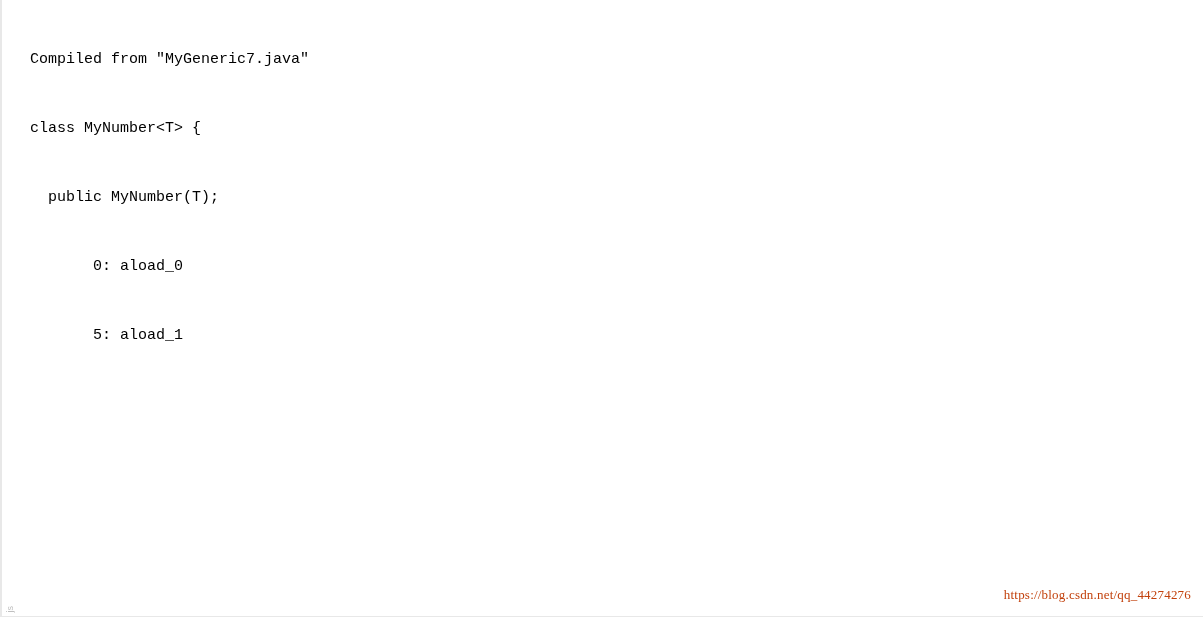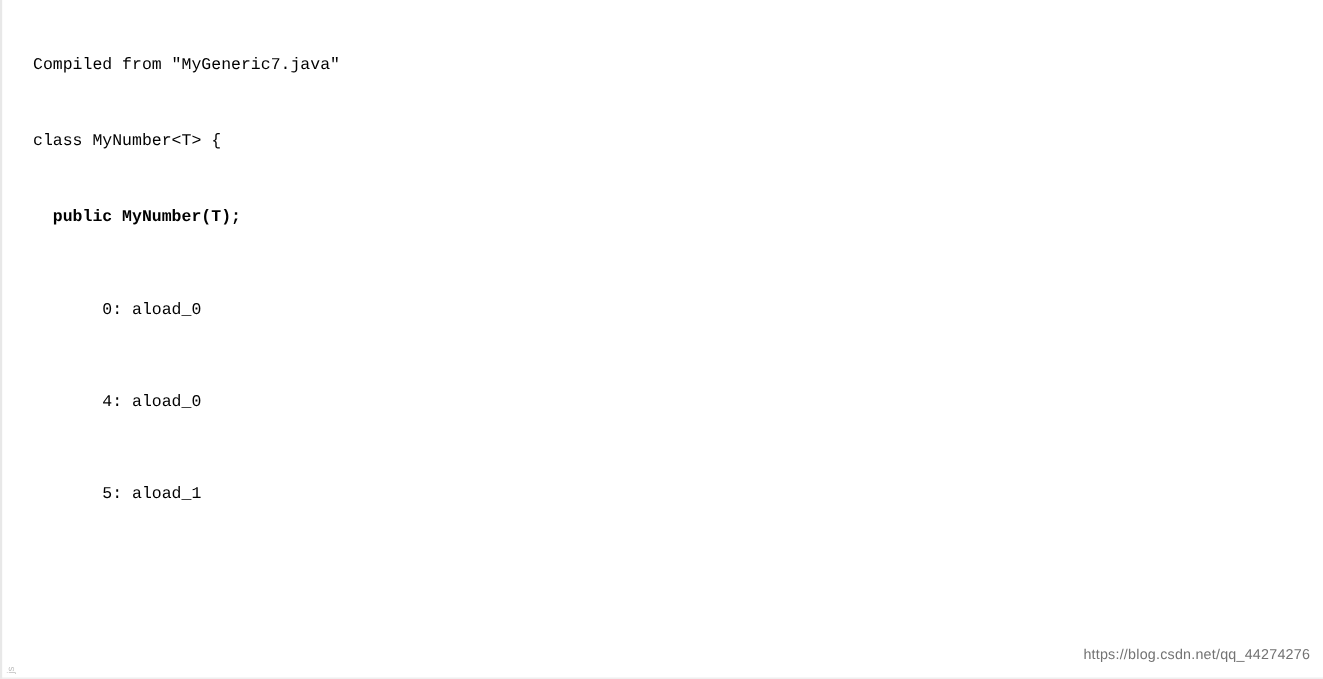--- a/index.html
+++ b/index.html
@@ -16,30 +16,30 @@
       padding: 8px 0 8px 28px;
       position: relative;
       width: 1203px;
       height: 617px;
       border-left: 2px solid #e8e8e8;
       border-bottom: 1px solid #e8e8e8;
     }
     .code-block {
       white-space: pre;
     }
-    .indent1 { padding-left: 2ch; font-weight: bold; }
+    .indent1 { padding-left: 2ch; }
     .indent2 { padding-left: 4ch; }
-    .indent3 { padding-left: 7ch; margin-top: 15px; }
+    .indent3 { padding-left: 7ch; }
     .watermark {
       position: absolute;
       bottom: 6px;
       right: 12px;
-      font-family: Liberation Sans, sans-serif;
+      font-family: Liberation Serif, serif;
       font-size: 13px;
-      color: #737373;
+      color: #c2410c;
       letter-spacing: 0.2px;
     }
     .left-label {
       position: absolute;
       left: -2px;
       bottom: 4px;
       font-family: Arial, sans-serif;
       font-size: 9px;
       color: #bfbfbf;
       writing-mode: vertical-rl;
@@ -47,21 +47,20 @@
     }
   </style>
 </head>
 <body>
 
 <div class="code-block">
 <div>Compiled from "MyGeneric7.java"</div>
 <div>class MyNumber&lt;T&gt; {</div>
 <div class="indent1">public MyNumber(T);</div>
 <div class="indent3">0: aload_0</div>
-<div class="indent3">4: aload_0</div>
 <div class="indent3">5: aload_1</div>
 
 
 
 
 
 
 
 
 

